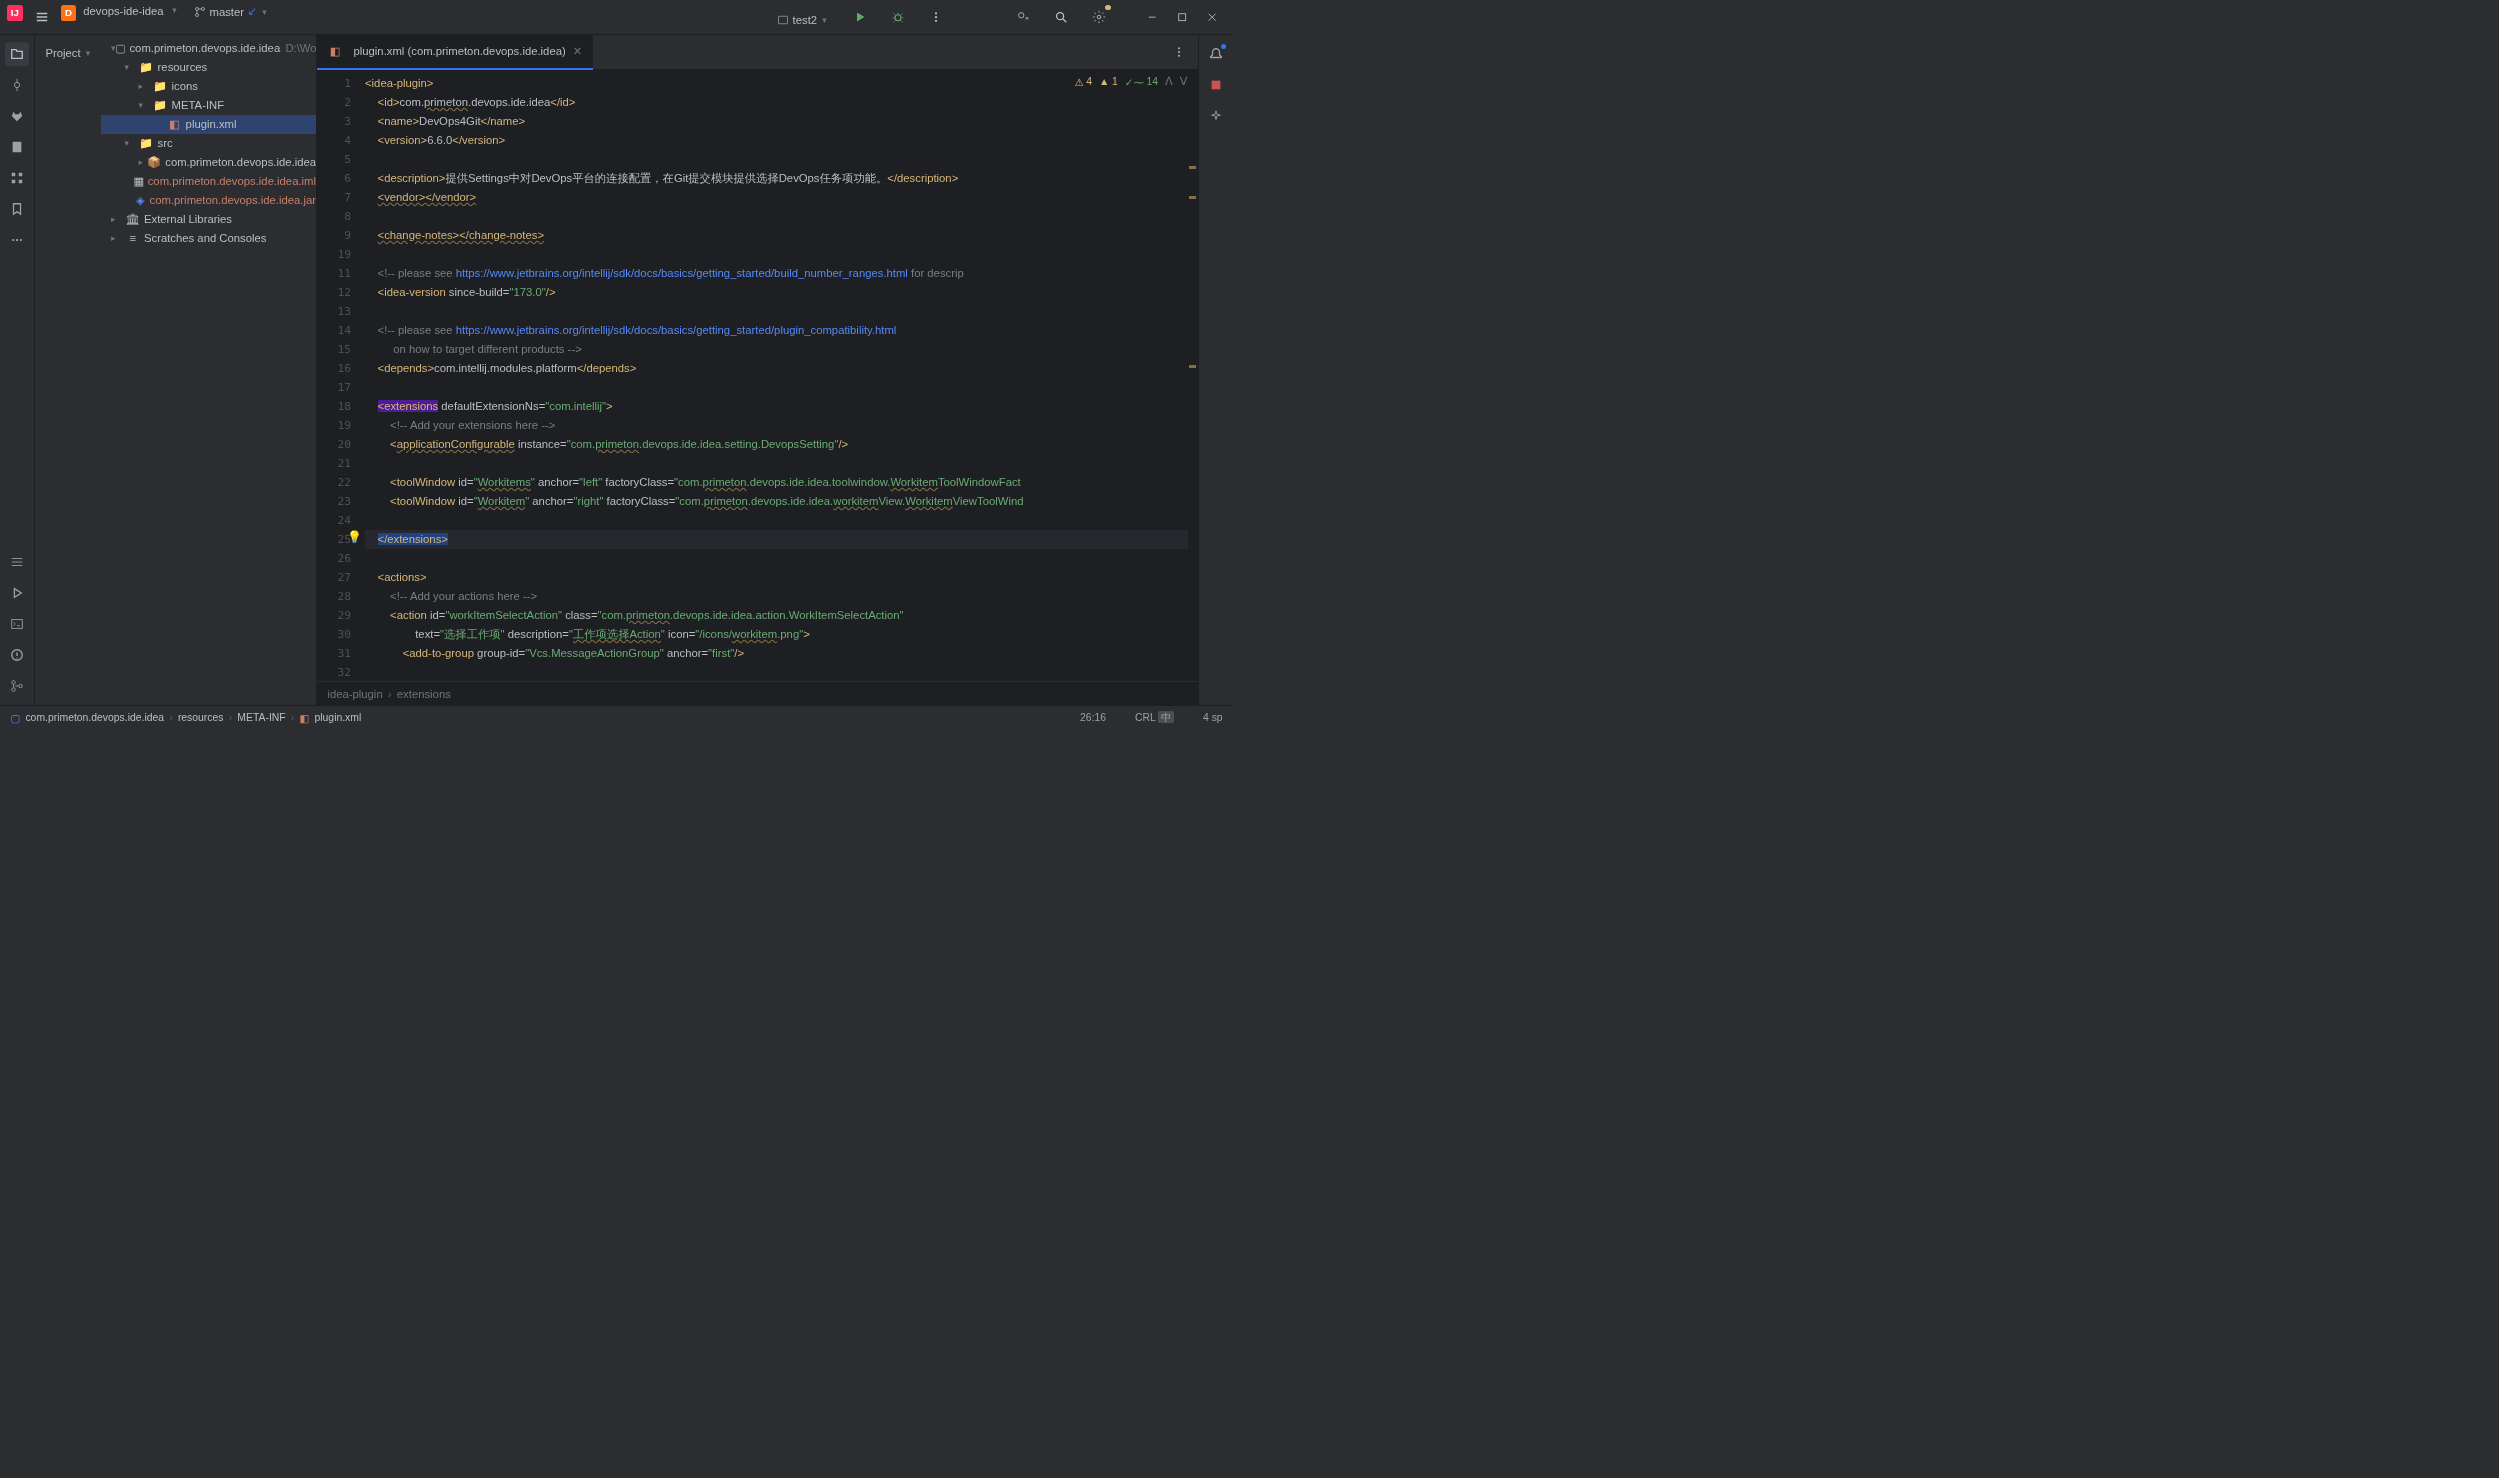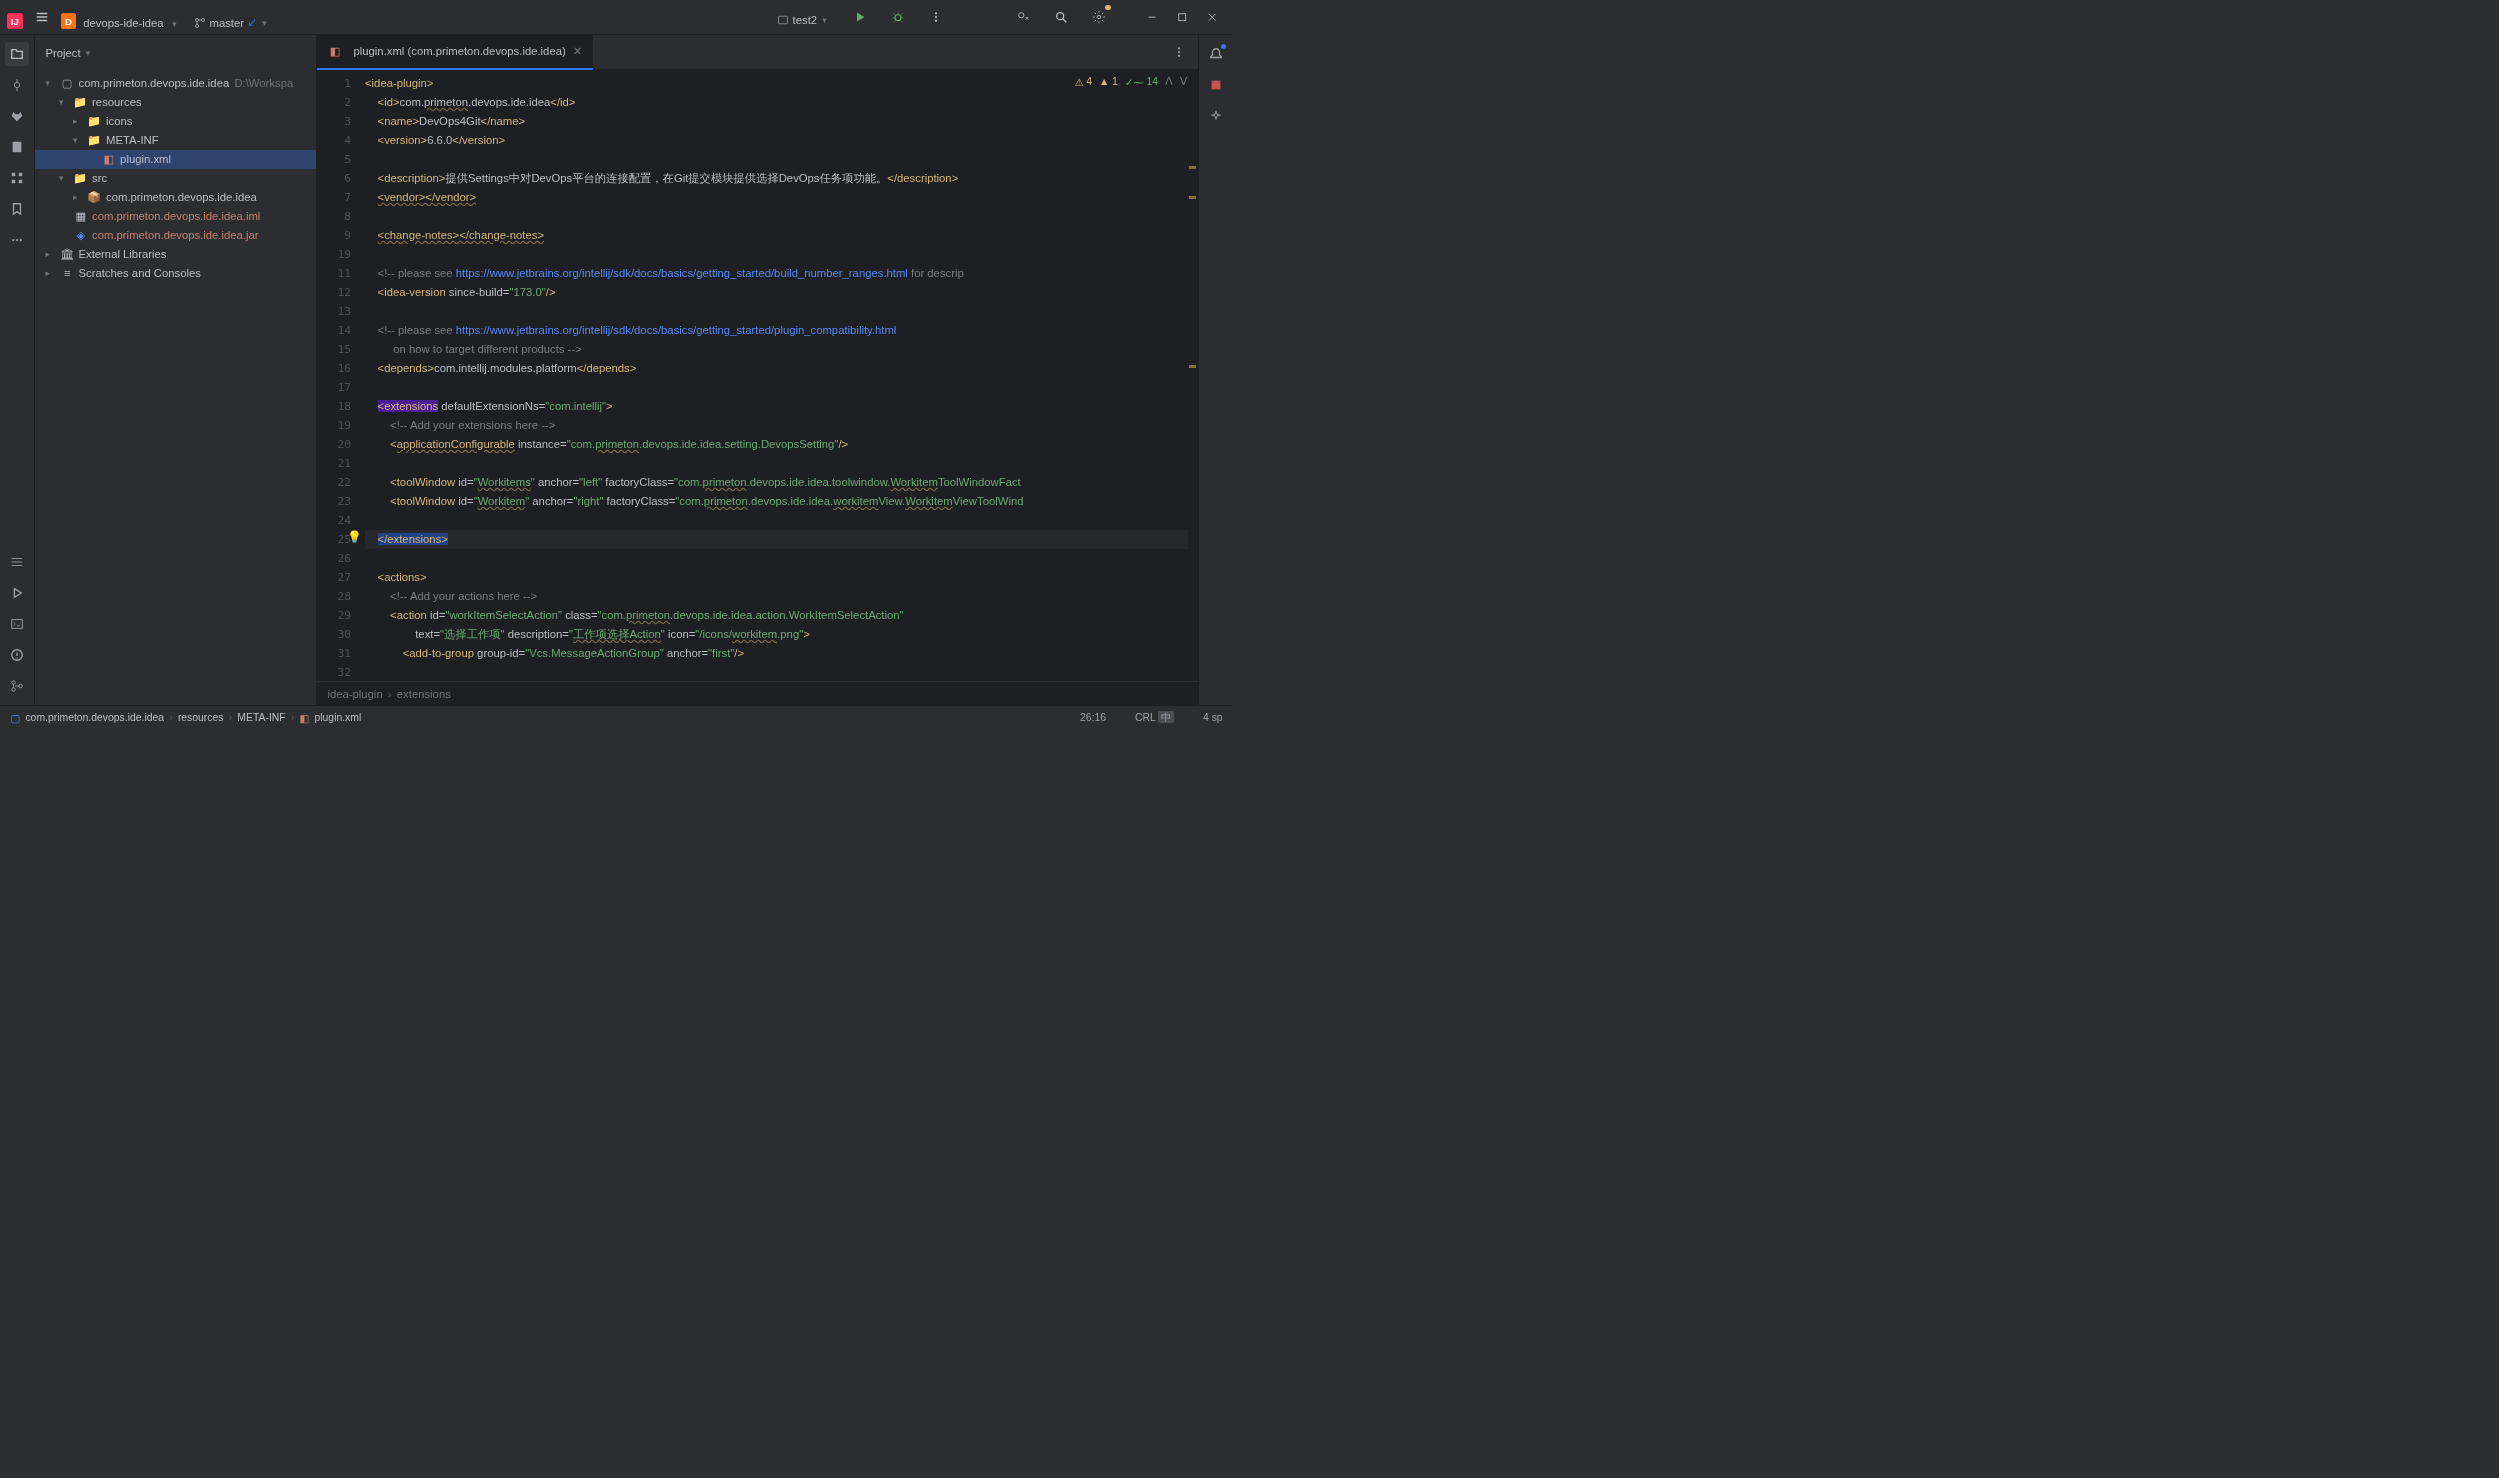--- a/index.html
+++ b/index.html
@@ -1,36 +1,36 @@
 <!DOCTYPE html>
 <html style="font-size:14px"><head>
 <meta charset="utf-8">
 <style>
 * { margin: 0; padding: 0; box-sizing: border-box; font-family: 'Segoe UI', Arial, sans-serif; }
 body { background: #2b2d30; color: #bcbec4; font-size: 11.3px; overflow: hidden; width: 1233px; height: 729px; }
 .titlebar { height: 35px; background: #2b2d30; display: flex; align-items: center; padding: 0 7px; border-bottom: 0.9px solid #1e1f22; }
-.titlebar-left { display: flex; align-items: flex-end; gap: 7px; }
+.titlebar-left { display: flex; align-items: flex-start; gap: 7px; }
 .icon-btn { width: 24px; height: 24px; display: flex; align-items: center; justify-content: center; border-radius: 3.5px; cursor: pointer; }
 .app-icon { width: 15.6px; height: 15.6px; background: #fe315d; border-radius: 2.6px; display: flex; align-items: center; justify-content: center; color: #fff; font-weight: bold; font-size: 9.6px; }
 .project-badge { width: 15.6px; height: 15.6px; background: #f97316; border-radius: 2.6px; display: flex; align-items: center; justify-content: center; color: #fff; font-weight: bold; font-size: 9.6px; }
 .chevron { color: #6f737a; font-size: 8.7px; margin-left: 1.7px; }
 .branch { display: flex; align-items: center; gap: 3.5px; color: #bcbec4; margin-left: 10.4px; }
 .titlebar-right { margin-left: auto; display: flex; align-items: flex-end; gap: 14px; }
 .run-config { display: flex; align-items: center; gap: 3.5px; padding: 3.5px 7px; }
 .play-icon { color: #5fad65; }
 .bug-icon { color: #5fad65; }
 .window-controls { display: flex; gap: 1.7px; margin-left: 14px; }
 .window-btn { width: 28px; height: 24px; display: flex; align-items: center; justify-content: center; }
 .main-layout { display: flex; height: calc(100% - 59px); }
 .left-toolbar { width: 35px; background: #2b2d30; border-right: 0.9px solid #1e1f22; display: flex; flex-direction: column; align-items: center; padding: 7px 0; gap: 7px; }
 .left-toolbar .top { flex: 1; display: flex; flex-direction: column; gap: 7px; }
 .left-toolbar .bottom { display: flex; flex-direction: column; gap: 7px; }
 .tool-icon { width: 24px; height: 24px; display: flex; align-items: center; justify-content: center; border-radius: 3.5px; cursor: pointer; color: #9da0a8; }
 .tool-icon.active { background: #393b40; }
-.project-panel { width: 282px; background: #2b2d30; border-right: 0.9px solid #1e1f22; display: flex; flex-direction: column; }
+.project-panel { width: 282px; background: #2b2d30; border-right: 0.9px solid #1e1f22; display: flex; flex-direction: row; }
 .project-header { height: 35px; display: flex; align-items: center; padding: 0 10.4px; font-weight: 500; gap: 3.5px; }
 .tree { flex: 1; overflow-y: auto; padding: 3.5px 0; }
 .tree-item { display: flex; align-items: center; height: 19px; padding-left: 10.4px; cursor: pointer; white-space: nowrap; }
 .tree-item.selected { background: #2e436e; }
 .tree-arrow { width: 14px; color: #6f737a; font-size: 8.7px; }
 .tree-icon { width: 15.6px; display: inline-flex; justify-content: center; margin-right: 3.5px; }
 .tree-label { color: #bcbec4; }
 .tree-label.orange { color: #c9806b; }
 .tree-path { color: #6f737a; margin-left: 5.2px; }
 .indent-1 { padding-left: 24px; }

